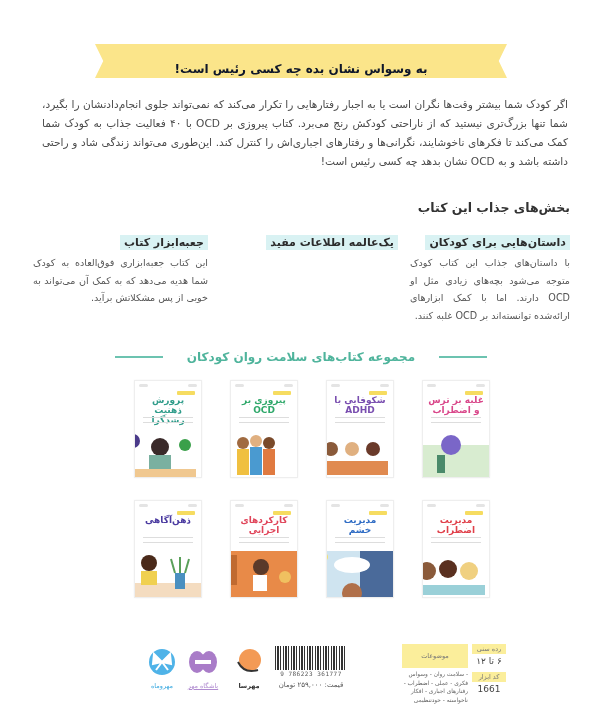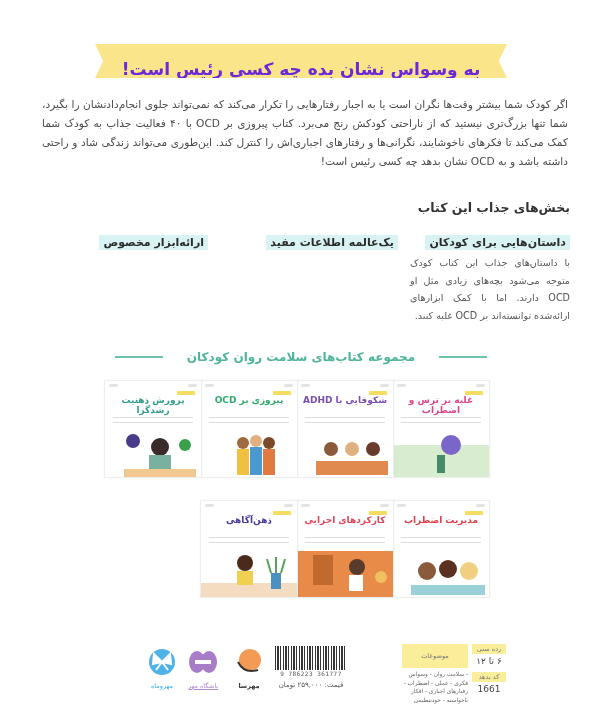--- a/index.html
+++ b/index.html
@@ -5,21 +5,21 @@
     * { box-sizing: border-box; margin: 0; padding: 0; }
     html, body { width: 600px; height: 714px; background: #ffffff; overflow: hidden; }
     body { font-family: "DejaVu Sans", sans-serif; color: #3a3a3a; direction: rtl; position: relative; }
 
     .banner {
       position: absolute; left: 95px; top: 44px; width: 412px; height: 34px;
       background: #fbe58a;
       clip-path: polygon(0 0, 100% 0, 98% 50%, 100% 100%, 0 100%, 2% 50%);
       display: flex; align-items: center; justify-content: center;
     }
-    .banner span { font-size: 17px; font-weight: bold; color: #6d28d9; margin-top: 16px; }
+    .banner span { font-size: 12px; font-weight: bold; color: #0f172a; margin-top: 16px; }
 
     .intro {
       position: absolute; left: 42px; top: 95px; width: 526px;
       font-size: 10.6px; line-height: 19px; color: #4a4a4a; text-align: justify;
     }
 
     .features-title {
       position: absolute; right: 30px; top: 200px;
       font-size: 12.5px; font-weight: bold; color: #333;
     }
@@ -40,21 +40,21 @@
     }
     .series .line { flex: 1; height: 2px; background: #6cc3b0; }
     .series .label { font-size: 12px; font-weight: bold; color: #4fb49c; white-space: nowrap; }
 
     .books {
       position: absolute; left: 120px; top: 380px; width: 370px;
       display: grid; grid-template-columns: repeat(4, 82px); column-gap: 14px; row-gap: 22px;
       direction: rtl;
     }
     .book {
-      width: 98px; height: 98px; background: #fff;
+      width: 68px; height: 98px; background: #fff;
       border: 1px solid #eeeeee; box-shadow: 0 0 2px rgba(0,0,0,0.05);
       position: relative; overflow: hidden; direction: rtl;
     }
     .book .top { height: 6px; display: flex; justify-content: space-between; padding: 3px 4px 0; }
     .book .top i { width: 9px; height: 3px; background: #e4e4e4; border-radius: 2px; display: block; }
     .book .tag { position: absolute; right: 6px; top: 10px; width: 18px; height: 4px; background: #f6dc60; border-radius: 1px; }
     .book .btitle { position: absolute; top: 14px; right: 4px; left: 4px; text-align: center; font-size: 9px; font-weight: bold; line-height: 10px; }
     .book .bsub { position: absolute; top: 36px; right: 8px; left: 8px; height: 6px; border-top: 1.5px solid #ddd; border-bottom: 1.5px solid #ddd; }
     .book .art { position: absolute; bottom: 0; left: 0; right: 0; height: 46px; }
 
@@ -96,21 +96,22 @@
 <div class="features-title">بخش‌های جذاب این کتاب</div>
 
 <div class="feature f1">
   <div class="ftitle">داستان‌هایی برای کودکان</div>
   <div class="fbody">با داستان‌های جذاب این کتاب کودک متوجه می‌شود بچه‌های زیادی مثل او OCD دارند. اما با کمک ابزارهای ارائه‌شده توانسته‌اند بر OCD غلبه کنند.</div>
 </div>
 <div class="feature f2">
   <div class="ftitle">یک‌عالمه اطلاعات مفید</div>
 </div>
 <div class="feature f3">
-  <div class="ftitle">ارائه‌ابزار مخصوص</div>
+  <div class="ftitle">جعبه‌ابزار کتاب</div>
+  <div class="fbody">این کتاب جعبه‌ابزاری فوق‌العاده به کودک شما هدیه می‌دهد که به کمک آن می‌تواند به خوبی از پس مشکلاتش برآید.</div>
 </div>
 
 <div class="series">
   <span class="line"></span>
   <span class="label">مجموعه کتاب‌های سلامت روان کودکان</span>
   <span class="line"></span>
 </div>
 
 <div class="books">
   <div class="book">
@@ -188,20 +189,34 @@
           <circle cx="62" cy="20" r="9" fill="#f0d080"></circle>
           <rect x="4" y="34" width="74" height="10" fill="#9ad0d8"></rect>
         </svg></div>
     </div>
   <div class="book">
       <div class="top">
         <i></i>
         <i></i>
       </div>
       <div class="tag"></div>
+      <div class="btitle" style="color:#2f6cc4">مدیریت خشم</div>
+      <div class="bsub"></div>
+      <div class="art" style="background:linear-gradient(90deg,#cfe4f0 50%, #4a6a9a 50%)"><svg width="82" height="46">
+          <circle cx="12" cy="6" r="5" fill="#f4e070"></circle>
+          <ellipse cx="41" cy="14" rx="18" ry="8" fill="#ffffff"></ellipse>
+          <circle cx="41" cy="42" r="10" fill="#b0704a"></circle>
+        </svg></div>
+    </div>
+  <div class="book">
+      <div class="top">
+        <i></i>
+        <i></i>
+      </div>
+      <div class="tag"></div>
       <div class="btitle" style="color:#e0455a">کارکردهای اجرایی</div>
       <div class="bsub"></div>
       <div class="art" style="background:#e88a48"><svg width="82" height="46">
           <rect x="2" y="4" width="20" height="30" fill="#c06a30"></rect>
           <circle cx="46" cy="16" r="8" fill="#5a3a2a"></circle>
           <rect x="38" y="24" width="14" height="16" fill="#ffffff"></rect>
           <circle cx="70" cy="26" r="6" fill="#f0c060"></circle>
         </svg></div>
     </div>
   <div class="book">
@@ -220,21 +235,21 @@
         </svg></div>
     </div>
 </div>
 
 <div class="bottom-info">
   <div class="age">
     <div class="lbl">رده سنی</div>
     <div class="val">۶ تا ۱۲</div>
   </div>
   <div class="code">
-    <div class="lbl">کد بدهد</div>
+    <div class="lbl">کد ابزار</div>
     <div class="val">1661</div>
   </div>
   <div class="topics">
     <div class="lbl">موضوعات</div>
     <div class="val">- سلامت روان - وسواس فکری - عملی - اضطراب - رفتارهای اجباری - افکار ناخواسته - خودتنظیمی</div>
   </div>
   <div class="barcode">
     <div class="bars"></div>
     <div class="num">9 786223 361777</div>
     <div class="price">قیمت: ۲۵۹,۰۰۰ تومان</div>

